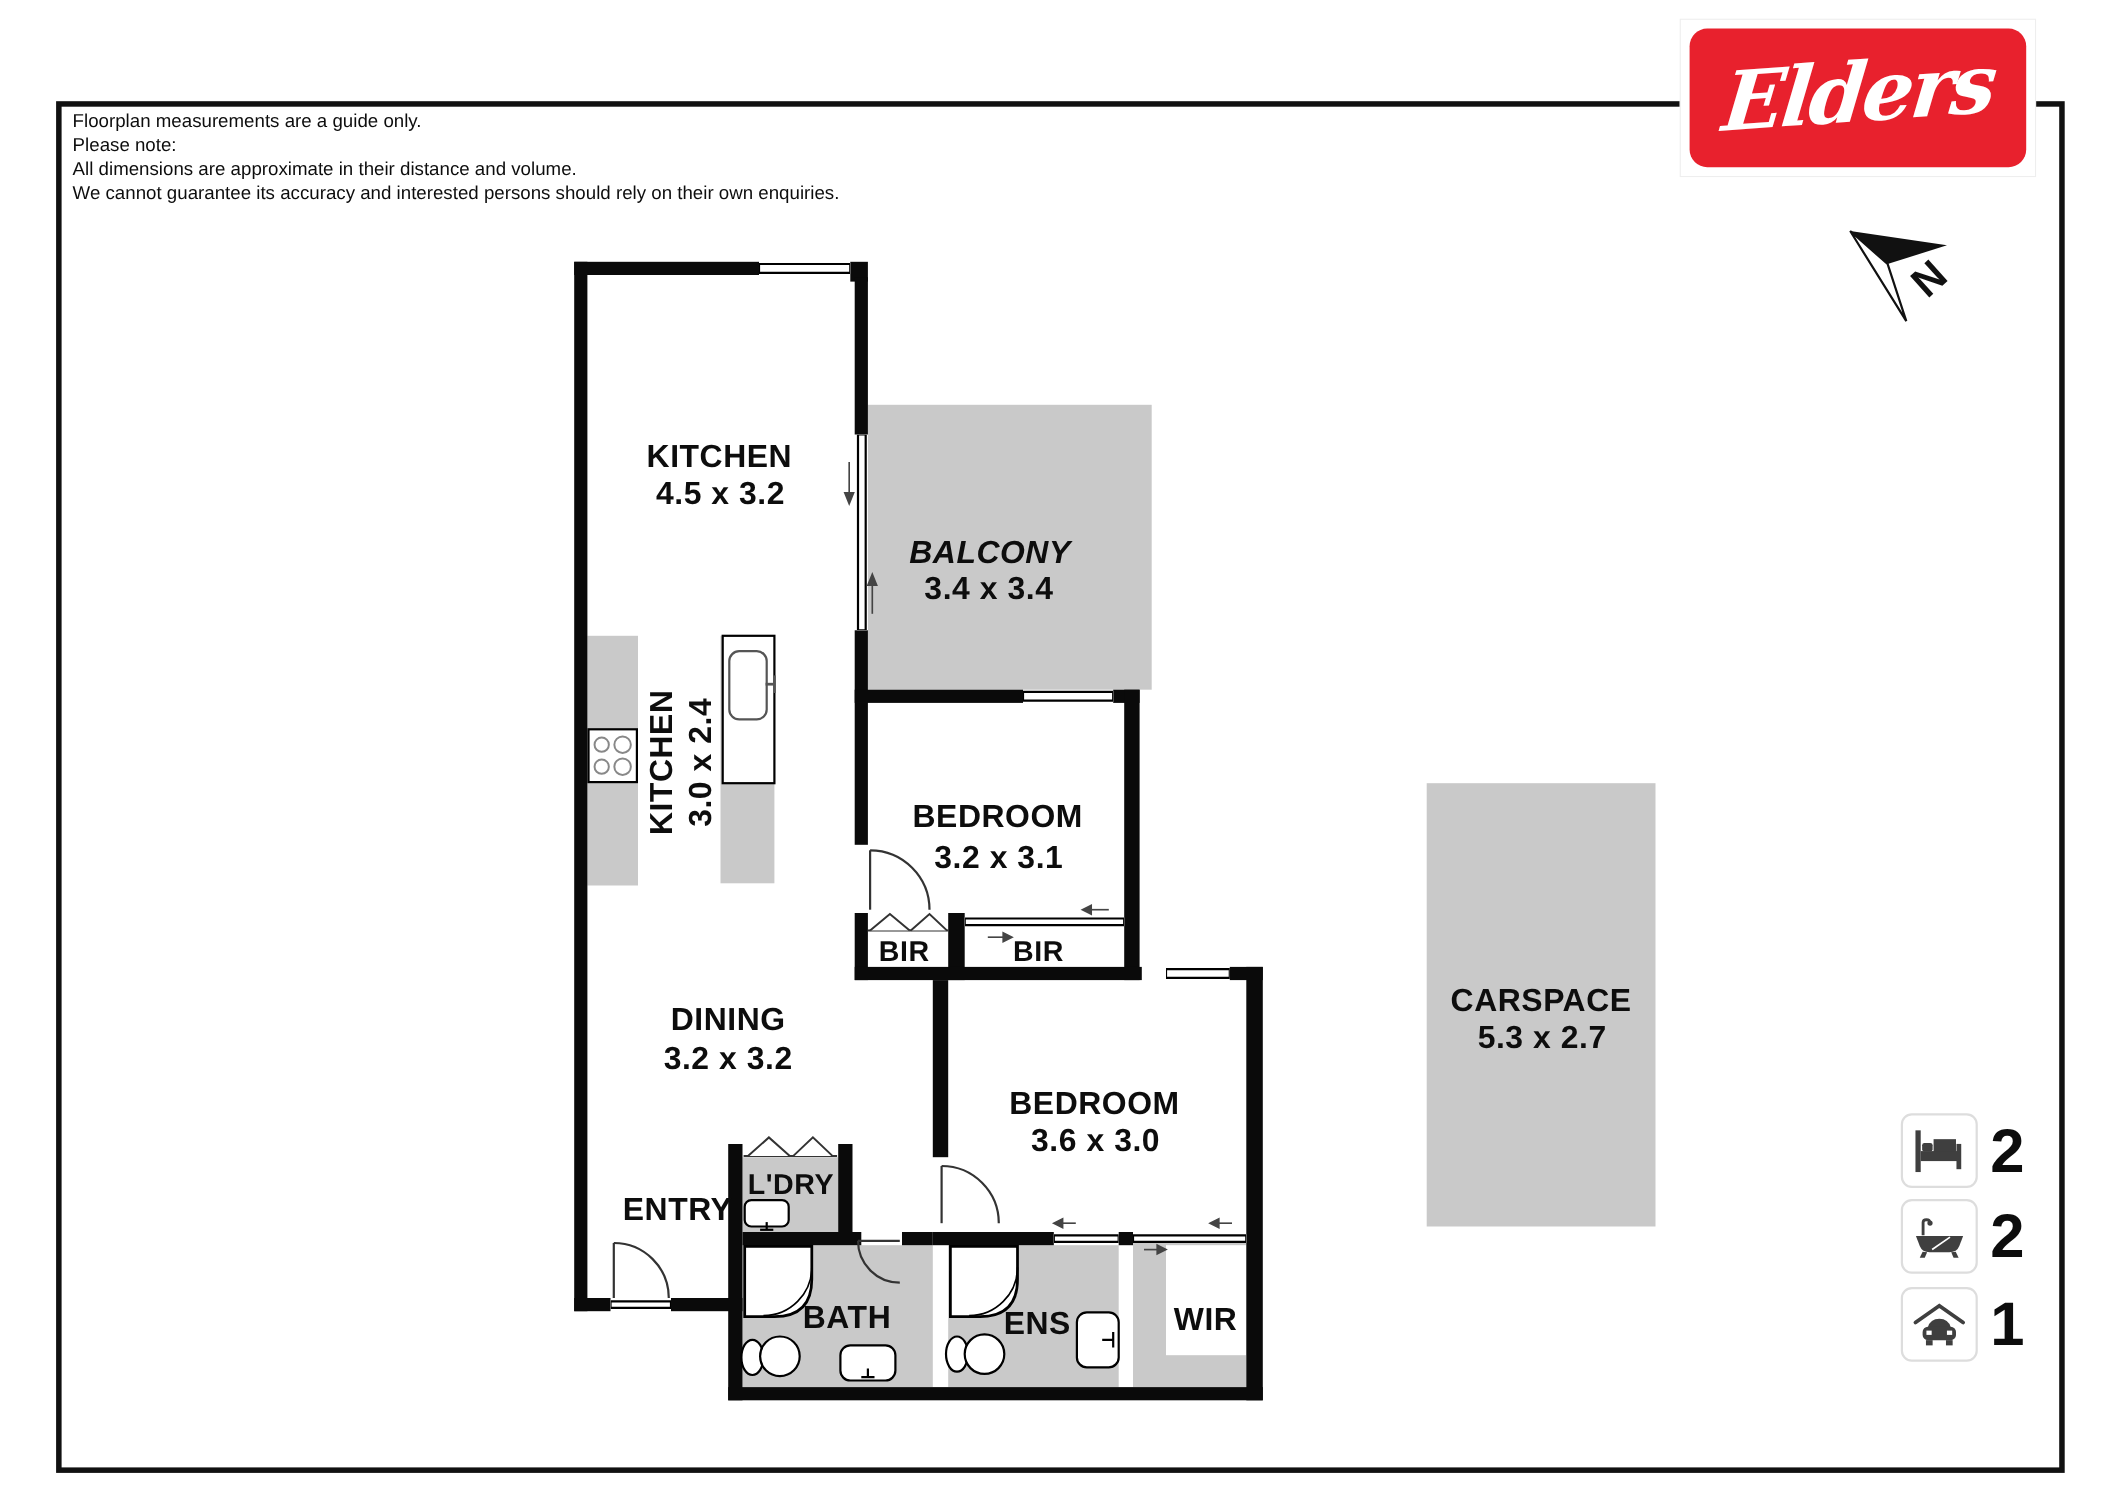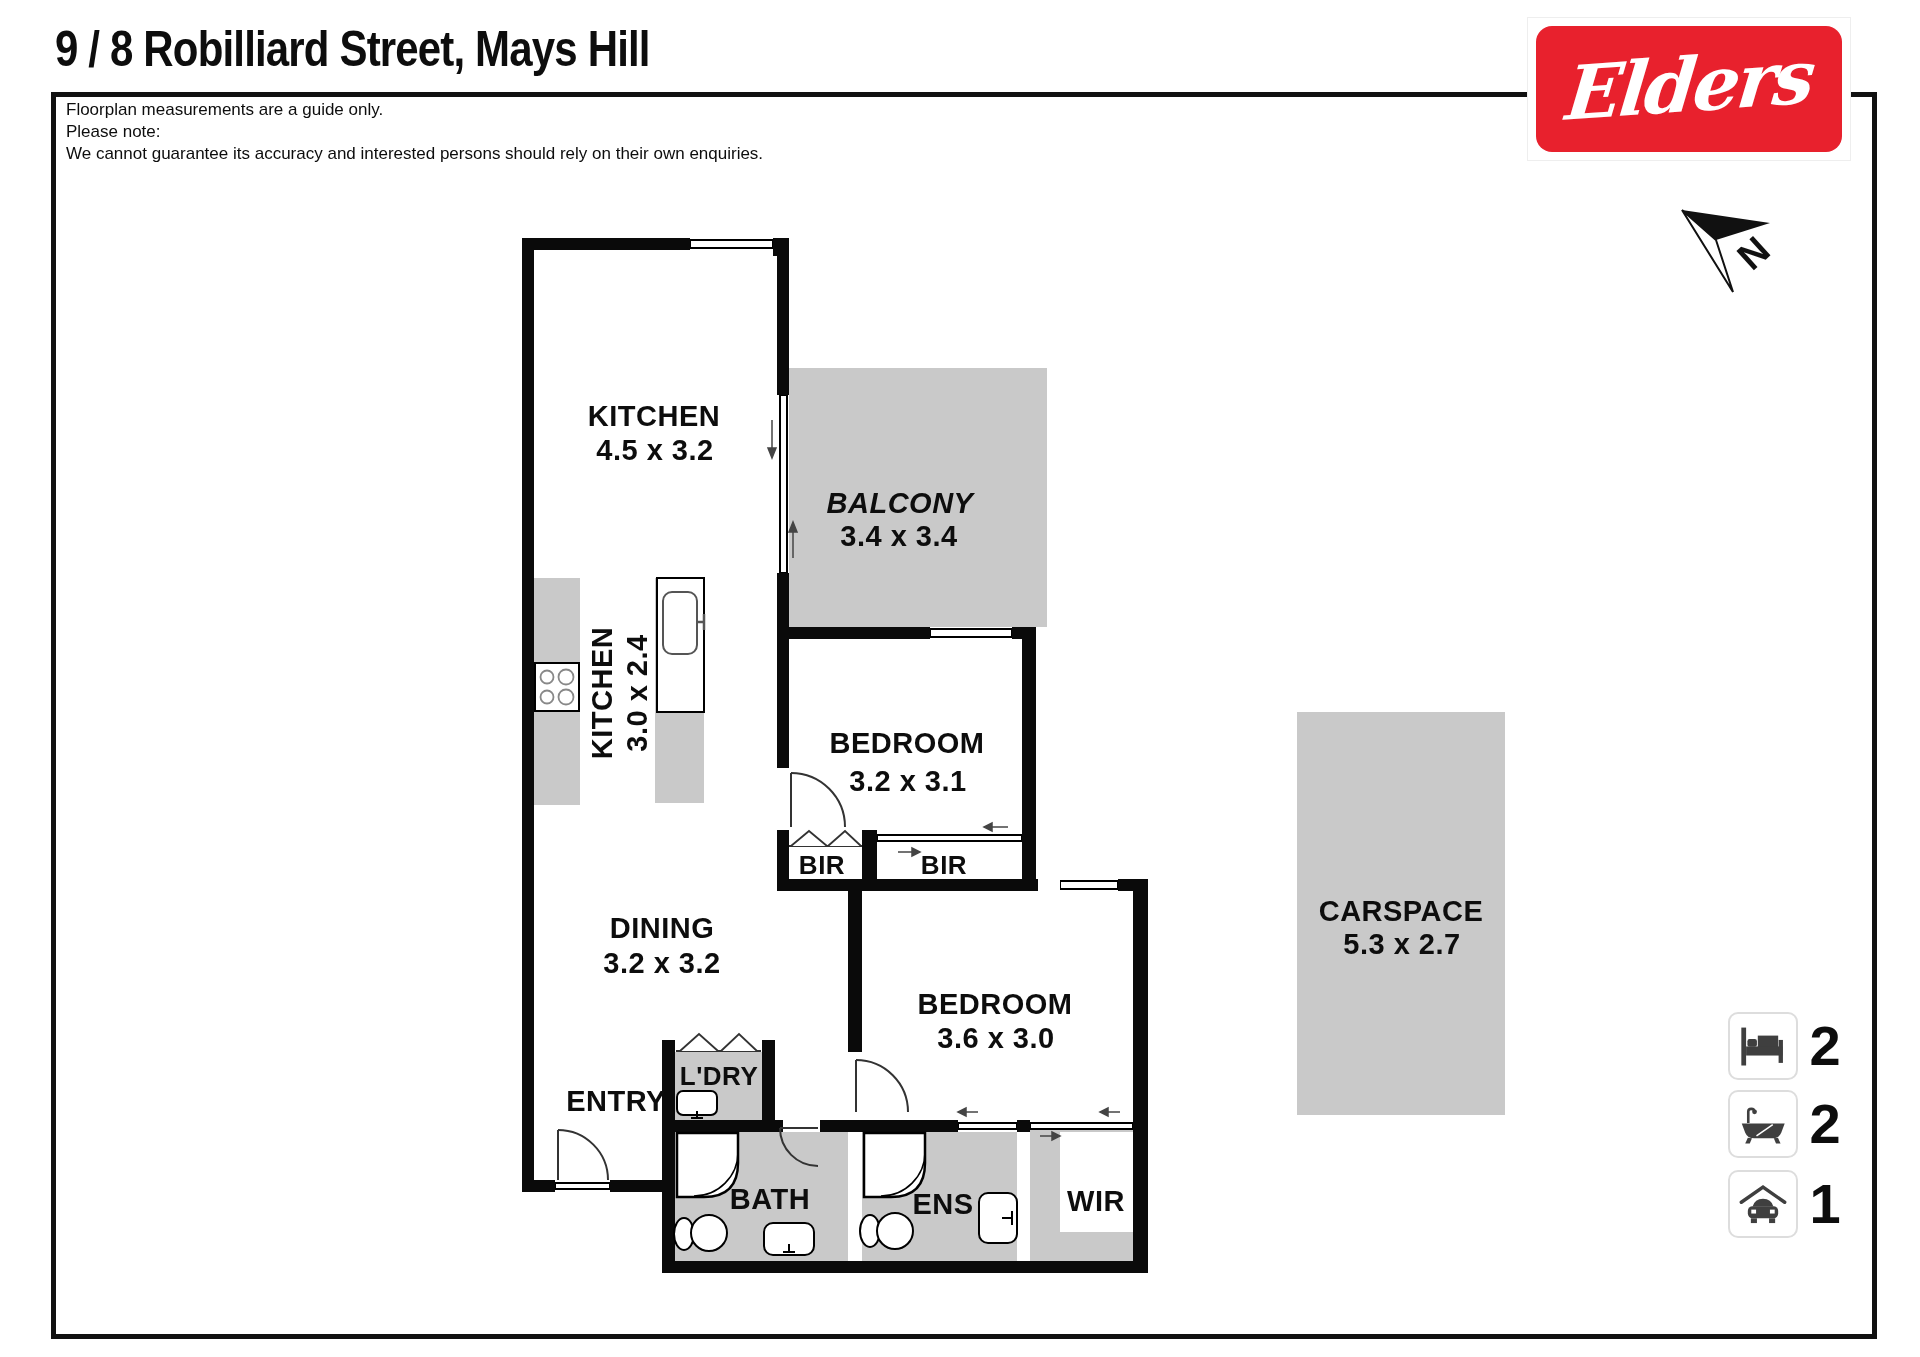--- a/index.html
+++ b/index.html
@@ -30,25 +30,25 @@
   .legend-box{position:absolute;left:1728px;width:70px;height:68px;border:2px solid #ddd;border-radius:10px;
               background:#fff;display:flex;align-items:center;justify-content:center;box-sizing:border-box;}
   .legend-count{position:absolute;left:1800px;width:50px;text-align:center;font-size:56px;font-weight:bold;line-height:1;}
   svg.overlay{position:absolute;left:0;top:0;pointer-events:none;}
 </style>
 </head>
 <body>
 
 <div id="canvas">
 
-  <div id="title"><span>9 / 8 Robilliard Street, Mays Hill</span></div>
   <div id="frame"></div>
   <div id="note">
     <div>Floorplan measurements are a guide only.</div>
     <div>Please note:</div>
+    <div>All dimensions are approximate in their distance and volume.</div>
     <div>We cannot guarantee its accuracy and interested persons should rely on their own enquiries.</div>
   </div>
   <div id="logo-card">
     <div id="logo-red">
       <div id="logo-text">Elders</div>
     </div>
   </div>
 
   <div class="fill" style="left:789px;top:368px;width:258px;height:259px;"></div>
   <div class="fill" style="left:534px;top:578px;width:46px;height:227px;"></div>

